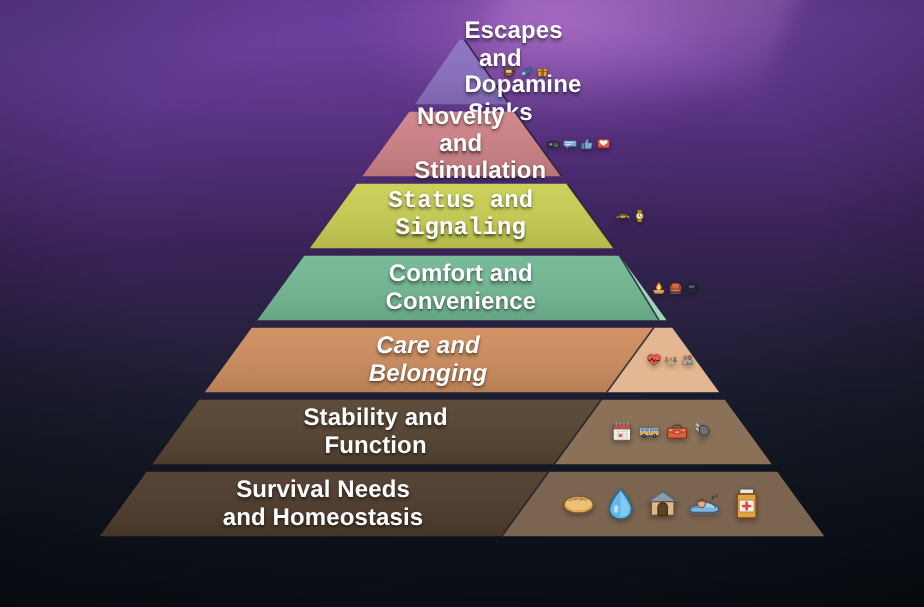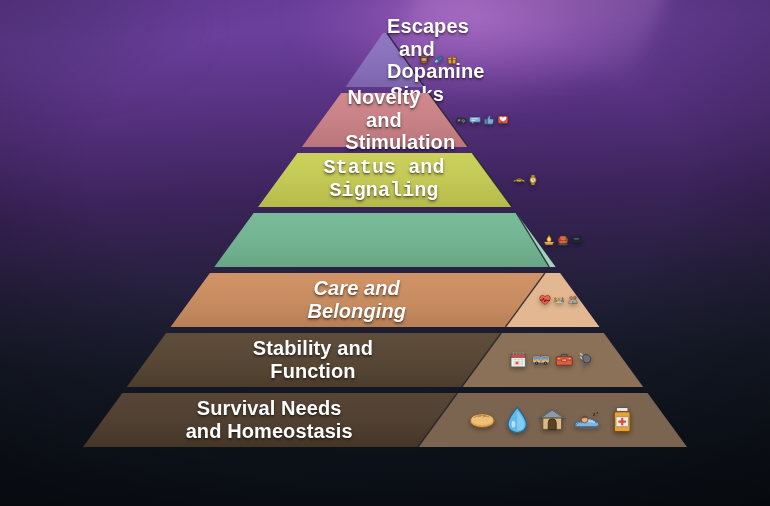--- a/index.html
+++ b/index.html
@@ -280,20 +280,22 @@
           <polygon points="516.304347826087,0 516.304347826087,0 555.695652173913,54 549.304347826087,54" fill="#a3d4b9"></polygon>
           <defs>
             <linearGradient id="g3" x1="0" y1="0" x2="0" y2="1">
               <stop offset="0%" stop-color="#ffffff" stop-opacity="0.05"></stop>
               <stop offset="100%" stop-color="#000000" stop-opacity="0.10"></stop>
             </linearGradient>
           </defs>
           <polygon points="253.69565217391306,0 516.304347826087,0 549.304347826087,54 214.30434782608697,54" fill="url(#g3)"></polygon>
           <line x1="516.304347826087" y1="0" x2="549.304347826087" y2="54" stroke="#1b1f2a" stroke-opacity="0.8" stroke-width="1.4"></line>
         </svg>
+        <div class="tier-label" style="left: 257.696px; width: 252.609px; font-size: 20px;">Comfort and
+Convenience</div>
         <div class="icon-row" style="left: 553.304px; width: 20px; gap: 2px;">
           <span class="icon-cell">
             <svg width="12" height="12" viewBox="0 0 32 32">
       <path d="M16 3 C18.5 8 22 9.5 22 14.5 C22 18.8 19.4 21.5 16 21.5 C12.6 21.5 10 18.8 10 14.5 C10 10.5 13 9.5 16 3 z" fill="#f2b23c" stroke="#8a5110" stroke-width="1.2"></path>
       <path d="M16 9.5 C17.6 12.5 19 13.5 19 16 C19 18.4 17.6 20 16 20 C14.4 20 13 18.4 13 16 C13 13.5 14.4 12.5 16 9.5 z" fill="#fbe17a"></path>
       <path d="M4 21 h24 l-2.5 8 h-19 z" fill="#d79a4e" stroke="#6b4410" stroke-width="1.3" stroke-linejoin="round"></path>
       <path d="M4 21 h24 l-1 3 h-22 z" fill="#e8b46c"></path>
     </svg>
           </span>
           <span class="icon-cell">

